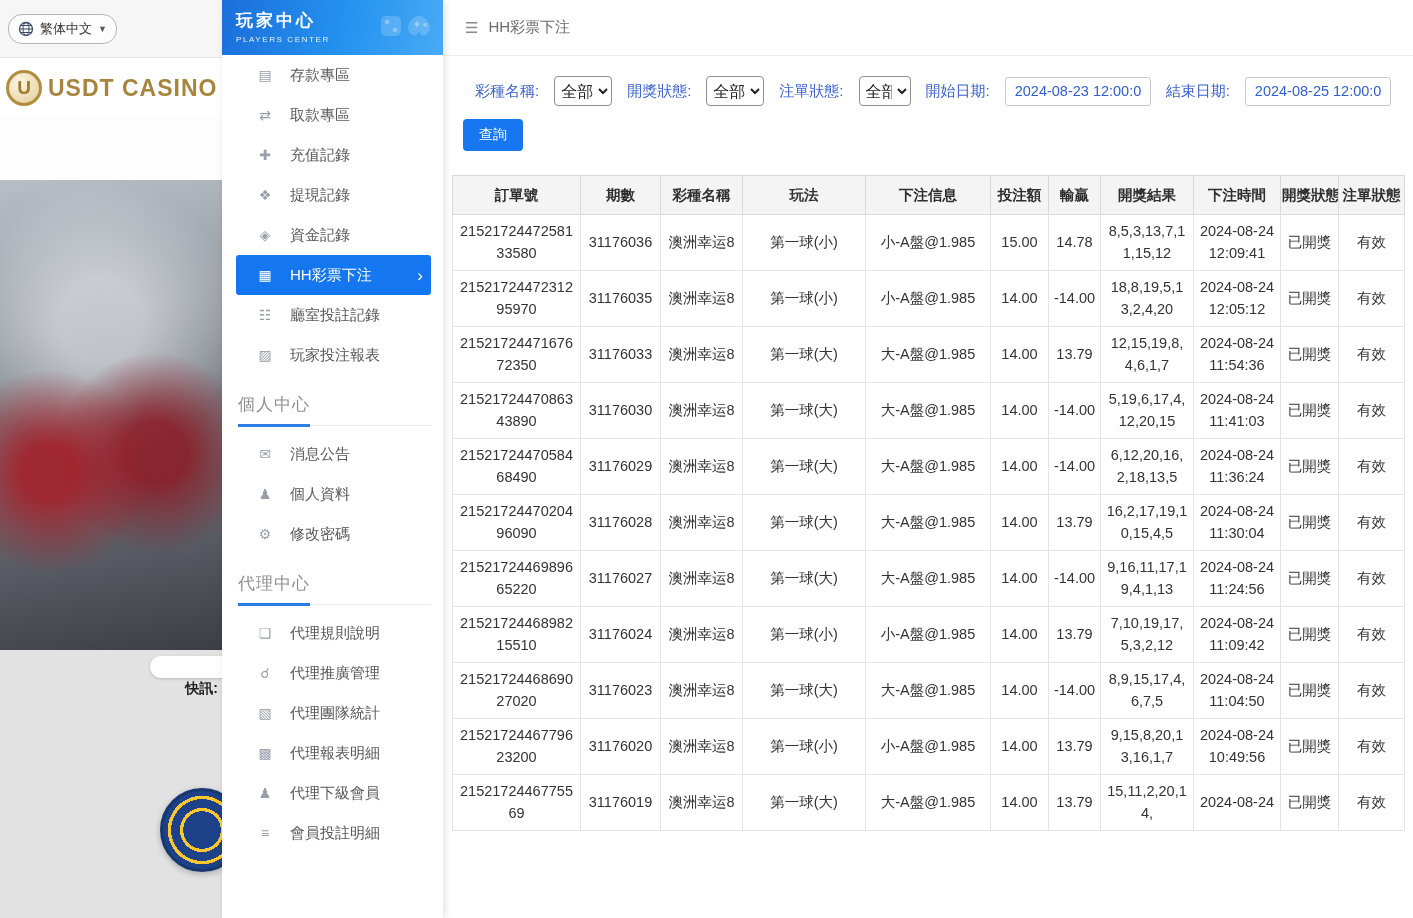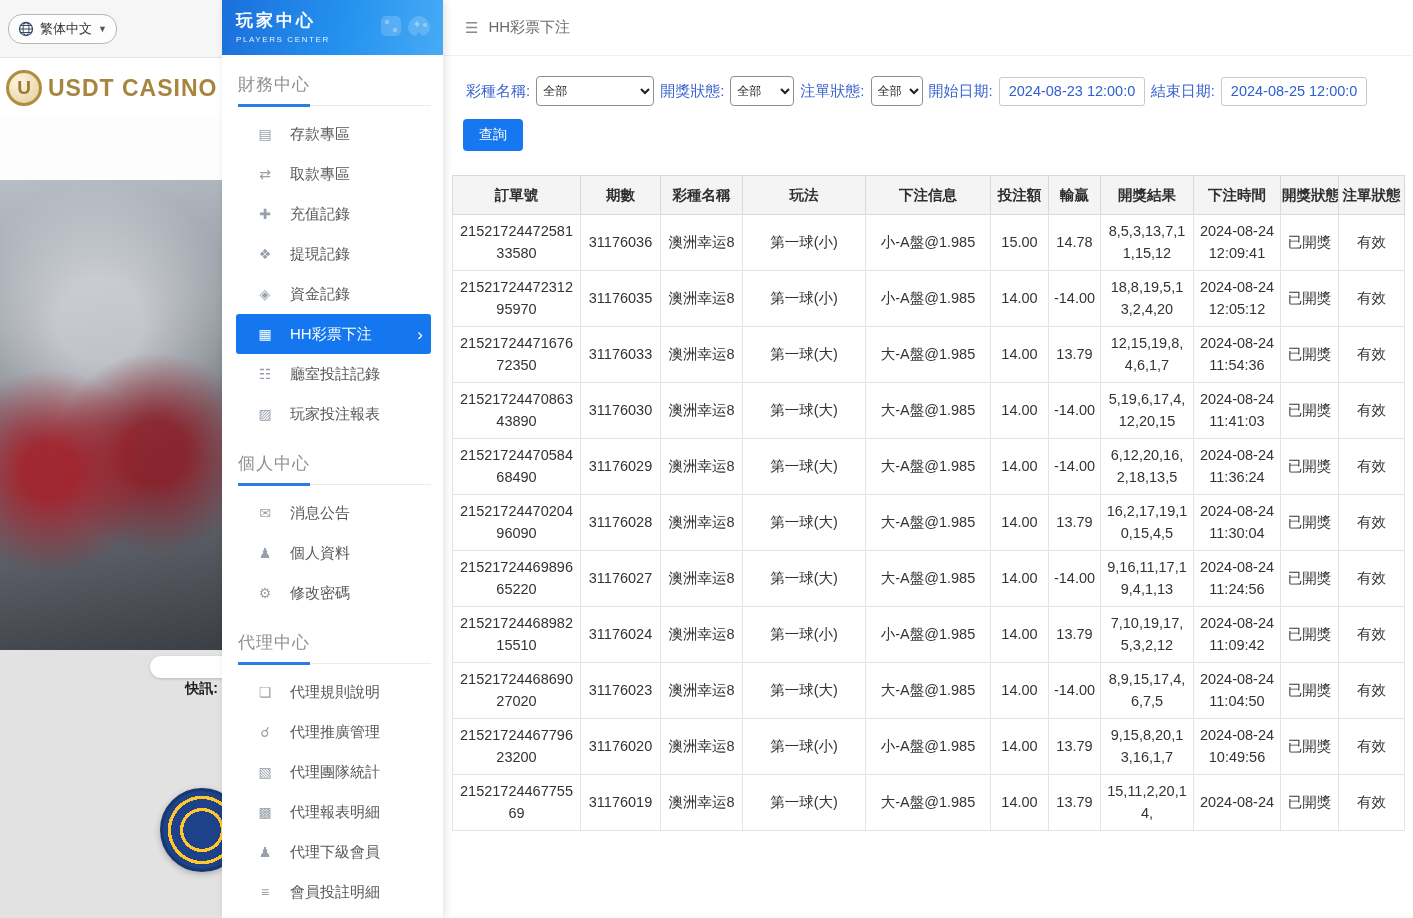--- a/index.html
+++ b/index.html
@@ -42,23 +42,23 @@
   .sb-label { font-size:15px; color:#595959; white-space:nowrap; }
   .sb-item.active { background:#1577f0; }
   .sb-item.active .sb-icon, .sb-item.active .sb-label, .sb-item.active .sb-chevron { color:#fff; }
   .sb-chevron { margin-left:auto; font-size:17px; line-height:1; }
 
   
   .main { position:absolute; left:443px; top:0; right:0; height:100%; background:#fff; overflow:hidden; z-index:2; }
   .m-topbar { height:56px; display:flex; align-items:center; gap:10px; padding:0 22px; border-bottom:1px solid #f0f0f0; }
   .hamburger { font-size:15px; color:#8a8a8a; cursor:pointer; }
   .m-title { font-size:15px; color:#6b6b6b; }
-  .filters { display:flex; align-items:center; gap:6px; padding:20px 23px 0; white-space:nowrap; }
+  .filters { display:flex; align-items:center; gap:15px; padding:20px 32px 0; white-space:nowrap; }
   .f-label { font-size:15px; color:#3c63cf; }
-  .f-select { height:30px; border:1px solid #8f8f8f; border-radius:4px; font-size:12px; color:#1f1f1f; background:#fff; padding:0 2px; }
+  .f-select { height:30px; border:1px solid #8f8f8f; border-radius:4px; font-size:16px; color:#1f1f1f; background:#fff; padding:0 2px; }
   .f-select.wide { width:118px; } .f-select.mid { width:64px; } .f-select.narrow { width:52px; }
   .f-input { height:29px; border:1px solid #c9c9c9; border-radius:3px; color:#2e5ed2; font-size:14.5px; padding:0 9px; width:146px; background:#fff; }
   .query-btn { margin:13px 20px 12px; background:#1677f0; color:#fff; border:none; border-radius:4px; font-size:14px; padding:7px 16px; cursor:pointer; }
   .table-wrap { margin:12px 9px 0; }
   table { border-collapse:collapse; table-layout:fixed; width:952px; }
   th { background:#f4f4f5; border:1px solid #d9d9d9; height:39px; font-size:14.5px; color:#2e2e2e; font-weight:bold; padding:0 1px; overflow:hidden; white-space:nowrap; text-align:center; }
   td { border:1px solid #e4e4e4; height:56px; text-align:center; font-size:14.5px; color:#333; padding:3px 4px; line-height:1.45; word-break:break-all; background:#fff; }
 </style>
 </head>
 <body>
@@ -106,21 +106,20 @@
           <circle cx="8" cy="14" r="2.2" fill="rgba(255,255,255,.8)"></circle>
           <circle cx="16" cy="22" r="2.2" fill="rgba(255,255,255,.8)"></circle>
           <path d="M32 12 q8 -8 16 0 q6 8 0 14 q-4 4 -8 -2 q-4 6 -8 2 q-6 -6 0 -14 z" fill="rgba(255,255,255,.35)"></path>
           <circle cx="46" cy="17" r="2" fill="rgba(255,255,255,.8)"></circle>
           <rect x="35" y="15" width="6" height="2" rx="1" fill="rgba(255,255,255,.8)"></rect>
           <rect x="37" y="13" width="2" height="6" rx="1" fill="rgba(255,255,255,.8)"></rect>
         </svg>
       </div>
     </div>
     <nav class="sb-menu" id="sb-menu">
-        <div class="sb-section">財務中心</div>
         <div class="sb-item">
           <span class="sb-icon">▤</span>
           <span class="sb-label">存款專區</span>
         </div>
         <div class="sb-item">
           <span class="sb-icon">⇄</span>
           <span class="sb-label">取款專區</span>
         </div>
         <div class="sb-item">
           <span class="sb-icon">✚</span>

